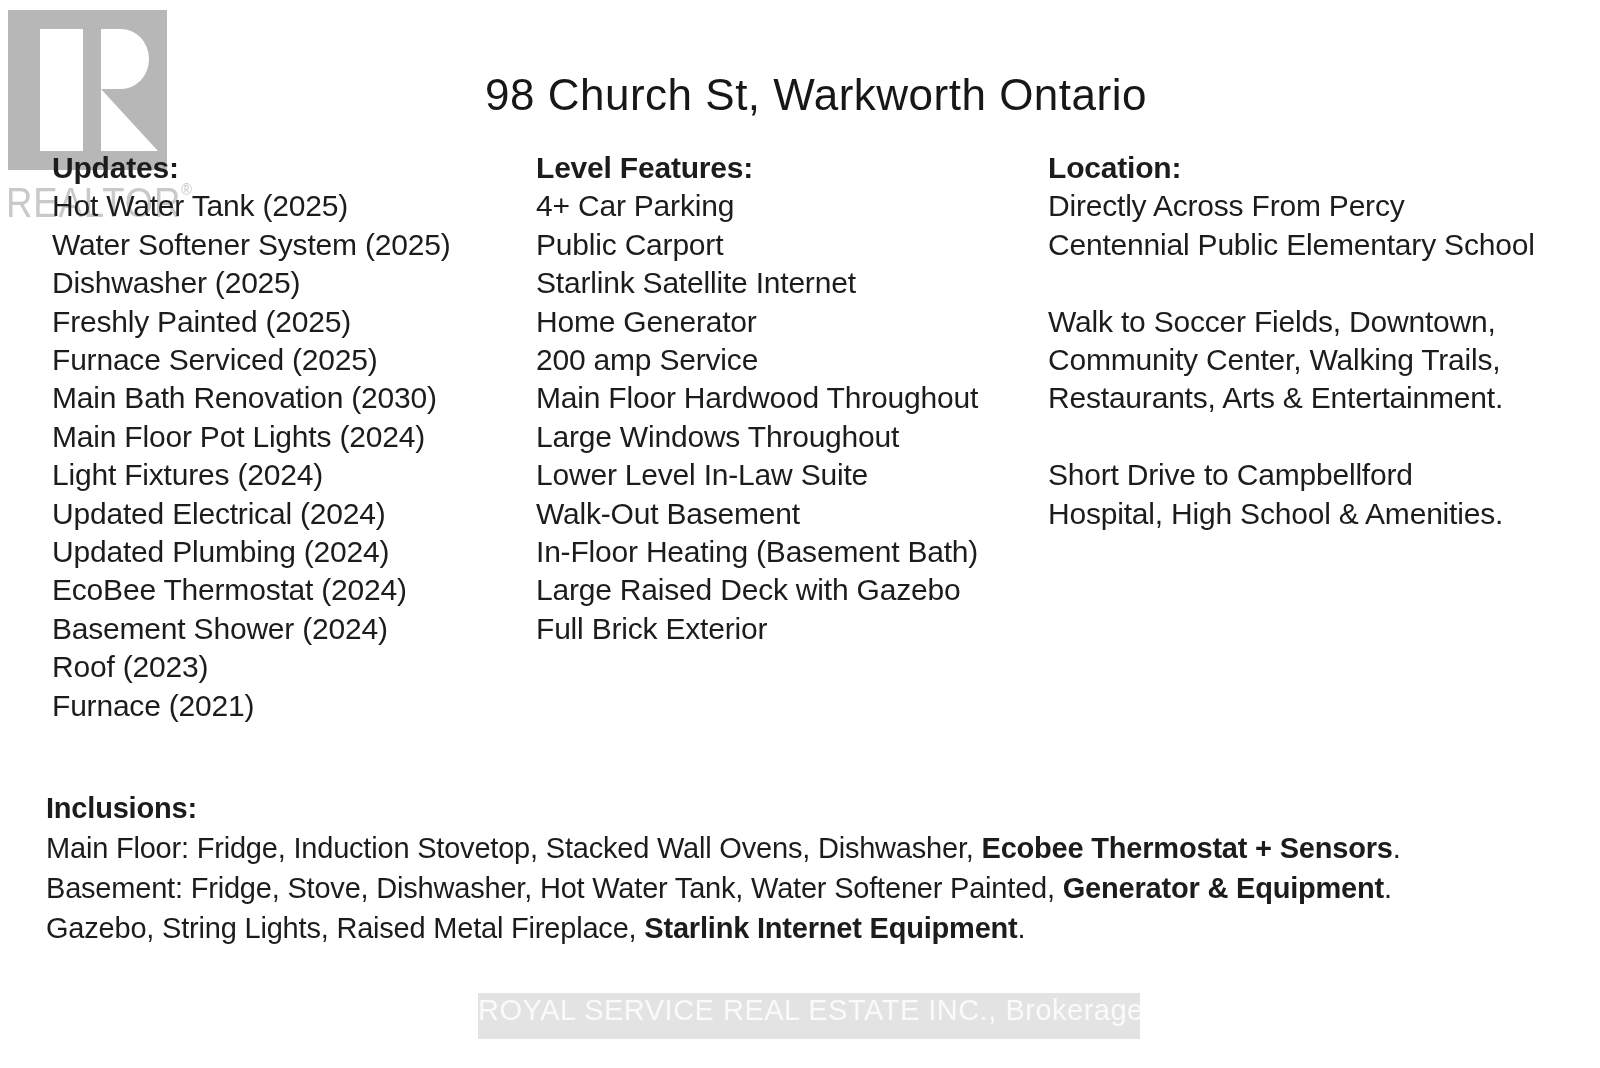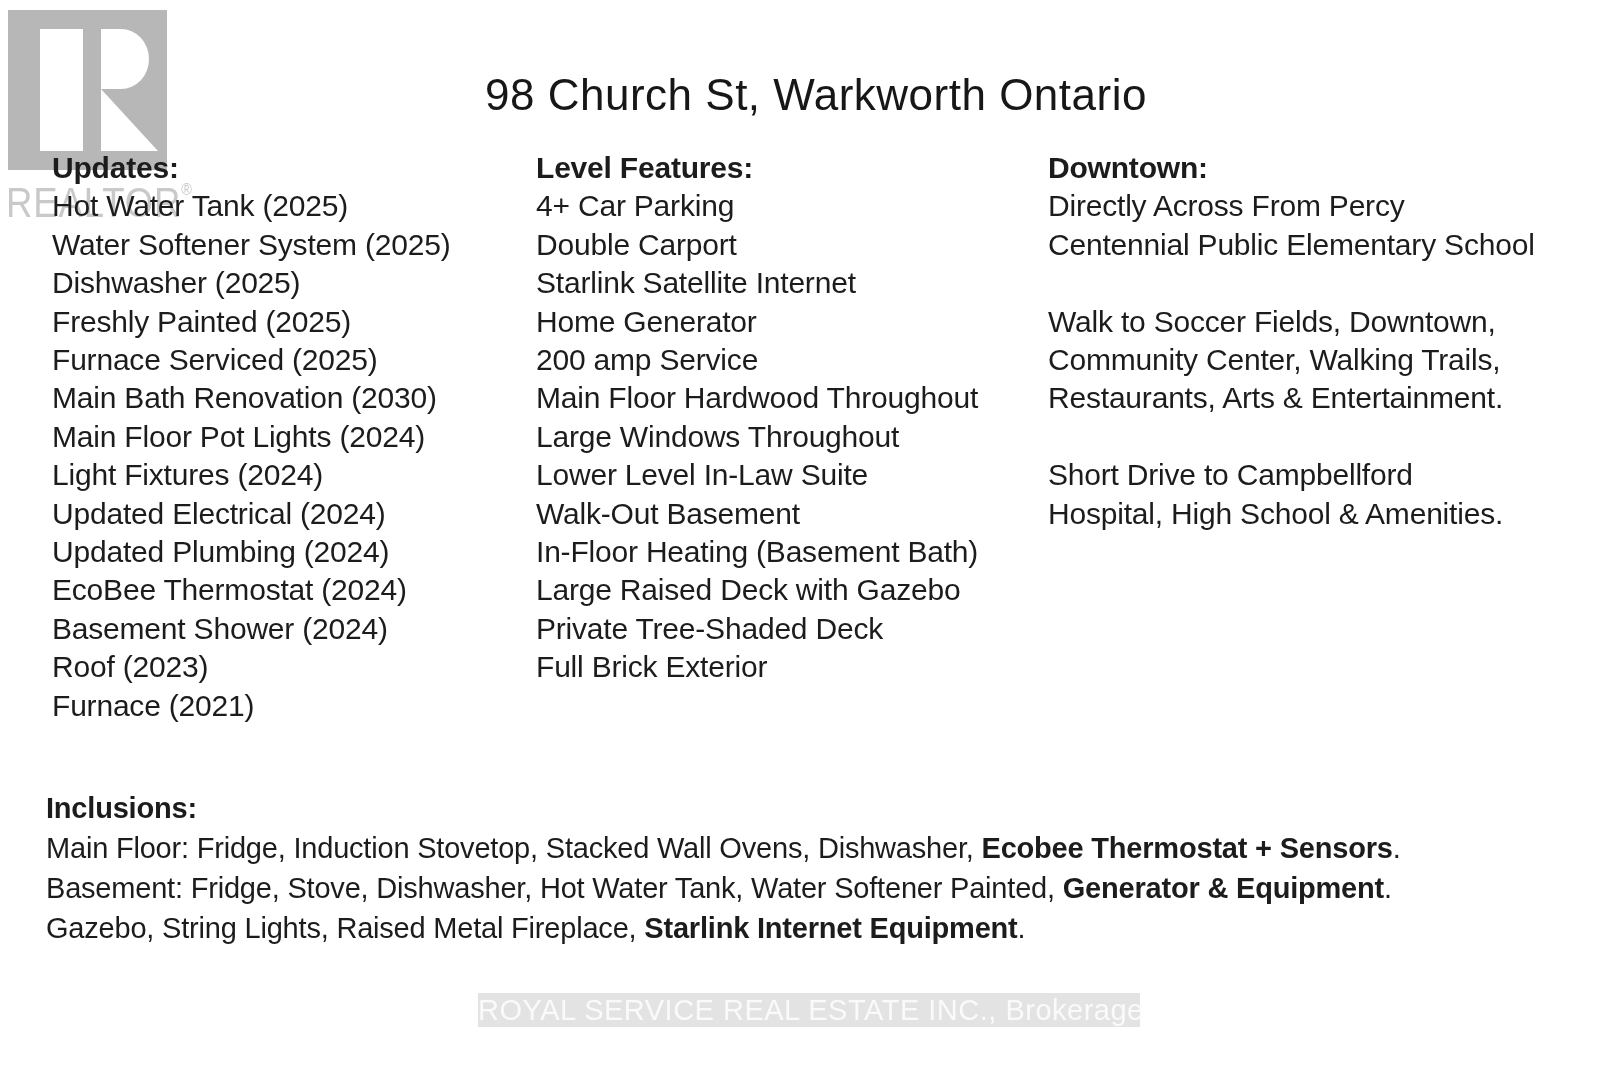--- a/index.html
+++ b/index.html
@@ -32,21 +32,21 @@
   .heading{font-weight:700;}
   .para{margin:0 0 38.4px 0;}
   .para:last-child{margin-bottom:4px;}
 
   
   .inclusions{position:absolute;left:46px;top:788px;font-size:29px;line-height:40px;letter-spacing:-0.2px;z-index:2;white-space:nowrap;}
   .inclusions .b{font-weight:700;margin-top:13px;}
 
   
   .footer-bar{
-    position:absolute;left:478px;top:993px;width:662px;height:34px;background:#e3e3e3;
+    position:absolute;left:478px;top:993px;width:662px;height:46px;background:#e3e3e3;
     color:#fafafa;font-size:29px;line-height:34px;text-align:center;letter-spacing:0.5px;
     white-space:nowrap;z-index:1;
   }
 </style>
 </head>
 <body>
 
 <div class="page">
 
   <div class="realtor-mark">
@@ -78,37 +78,36 @@
         <div class="line">Basement Shower (2024)</div>
         <div class="line">Roof (2023)</div>
         <div class="line">Furnace (2021)</div>
       </div>
   </div>
 
   <div class="col col-features">
     <div class="heading">Level Features:</div>
     <div>
         <div class="line">4+ Car Parking</div>
-        <div class="line">Double Carport</div>
+        <div class="line">Public Carport</div>
         <div class="line">Starlink Satellite Internet</div>
         <div class="line">Home Generator</div>
         <div class="line">200 amp Service</div>
         <div class="line">Main Floor Hardwood Throughout</div>
         <div class="line">Large Windows Throughout</div>
         <div class="line">Lower Level In-Law Suite</div>
         <div class="line">Walk-Out Basement</div>
         <div class="line">In-Floor Heating (Basement Bath)</div>
         <div class="line">Large Raised Deck with Gazebo</div>
-        <div class="line">Private Tree-Shaded Deck</div>
         <div class="line">Full Brick Exterior</div>
       </div>
   </div>
 
   <div class="col col-location">
-    <div class="heading">Downtown:</div>
+    <div class="heading">Location:</div>
     <div>
         <div class="para">
           <div class="line">Directly Across From Percy</div>
           <div class="line">Centennial Public Elementary School</div>
         </div>
         <div class="para">
           <div class="line">Walk to Soccer Fields, Downtown,</div>
           <div class="line">Community Center, Walking Trails,</div>
           <div class="line">Restaurants, Arts &amp; Entertainment.</div>
         </div>

